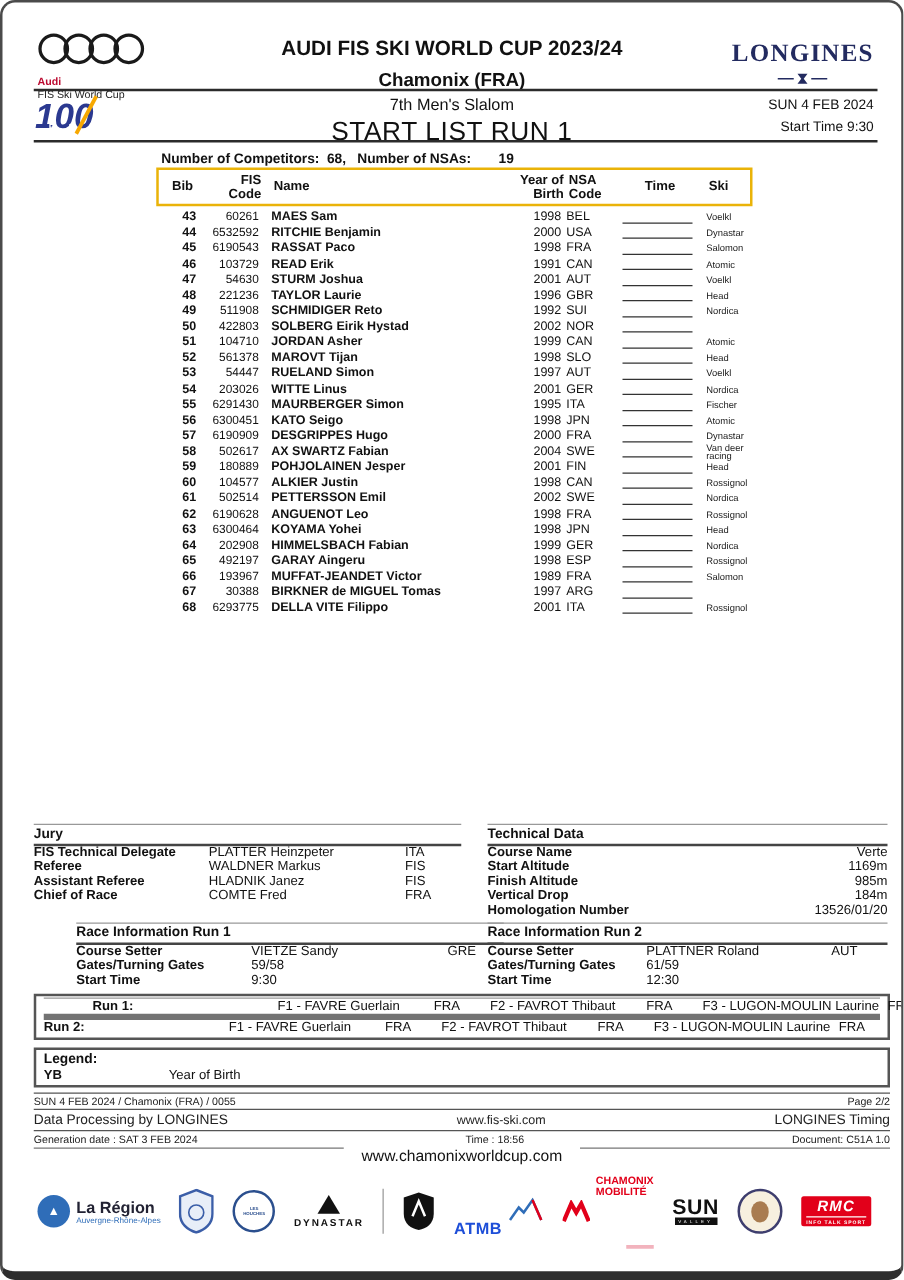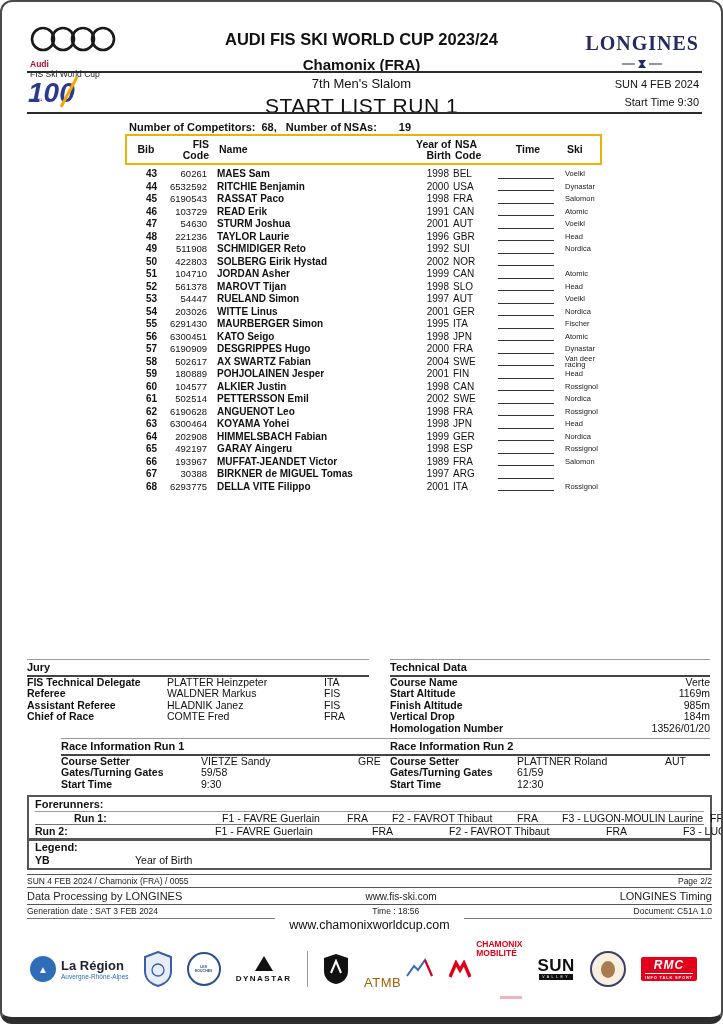--- a/index.html
+++ b/index.html
@@ -65,21 +65,21 @@
   .tech{left:388px;top:657px;width:320px;}
   .run1{left:30px;top:736px;width:342px;margin-left:29px;}
   .run2{left:388px;top:736px;width:320px;}
   
   .boxed{left:25px;width:685px;box-sizing:border-box;border:2px solid #555;padding:1px 6px 2px;}
   .forerunners{top:793px;}
   .legend{top:836px;}
   .box-title{font-size:11px;font-weight:bold;padding-bottom:1px;}
   .fr-row{display:grid;grid-template-columns:148px 125px 45px 125px 45px 148px 35px;font-size:10.5px;line-height:12px;}
   .fr-row.first{border-top:1px solid #999;padding-left:39px;}
-  .fr-row.mid{border-top:1px solid #737373;gap:32px;}
+  .fr-row.mid{border-top:5px solid #737373;}
   .fr-row .lab{font-weight:bold;}
   .legend-row{display:grid;grid-template-columns:100px 1fr;font-size:10.5px;line-height:12px;}
   .legend-row .lab{font-weight:bold;}
   
   .footer{left:25px;top:872px;width:685px;font-size:8.5px;color:#222;}
   .f-row{display:flex;justify-content:space-between;align-items:baseline;padding:1px 0;}
   .f-top{border-top:1.5px solid #555;}
   .f-mid{border-top:1.5px solid #555;border-bottom:1.5px solid #555;font-size:11px;padding:2px 0;}
   .f-mid .mid{font-size:10px;}
   .website-row{left:25px;top:916px;width:685px;display:flex;gap:14px;}
@@ -89,21 +89,21 @@
   .sponsors{left:28px;top:938px;width:667px;height:58px;display:flex;align-items:center;justify-content:space-between;}
   .logo{display:flex;align-items:center;gap:5px;}
   .lr-circle{width:26px;height:26px;border-radius:50%;background:#2f6db8;color:#fff;display:flex;align-items:center;justify-content:center;font-size:10px;}
   .lr-name{font-size:13px;font-weight:bold;color:#223;}
   .lr-sub{font-size:6.5px;color:#2f6db8;}
   .badge-houches{width:34px;height:34px;border-radius:50%;border:2.5px solid #2b4f8e;box-sizing:border-box;background:#fff;display:flex;align-items:center;justify-content:center;text-align:center;font-size:3.5px;color:#2b4f8e;font-weight:bold;line-height:4px;}
   .col{display:flex;flex-direction:column;align-items:center;}
   .dyn-tri{width:0;height:0;border-left:9px solid transparent;border-right:9px solid transparent;border-bottom:15px solid #111;}
   .dyn-name{font-size:8px;font-weight:bold;letter-spacing:1.5px;margin-top:3px;color:#111;}
   .vdiv{width:1.5px;height:36px;background:#999;}
-  .atmb-name{font-size:13px;font-weight:400;color:#a16207;letter-spacing:.5px;margin-top:26px;}
+  .atmb-name{font-size:13px;font-weight:700;color:#1d4ed8;letter-spacing:.5px;margin-top:26px;}
   .cm-text{color:#e2001a;font-weight:800;font-size:8.5px;line-height:9px;}
   .cm-sub{width:22px;height:3px;background:#f2b3bd;margin-top:2px;align-self:flex-end;}
   .sun-name{font-size:17px;font-weight:900;color:#111;letter-spacing:.5px;line-height:15px;}
   .sun-bar{background:#111;color:#fff;font-size:3.5px;letter-spacing:2.5px;padding:1px 3px;margin-top:1px;}
   .marmottes{width:36px;height:36px;border-radius:50%;border:2px solid #3e3e6e;box-sizing:border-box;background:#f7f0df;display:flex;align-items:center;justify-content:center;}
   .marmotte-body{width:14px;height:17px;border-radius:50%;background:#a97c50;}
   .rmc-box{background:#e2001a;color:#fff;text-align:center;border-radius:2px;padding:1px 4px;}
   .rmc-main{font-size:12px;font-weight:bold;font-style:italic;letter-spacing:1px;border-bottom:1px solid #fff;padding:0 2px 1px;}
   .rmc-sub{font-size:4px;letter-spacing:.8px;padding-top:1px;font-weight:bold;}
 </style>
@@ -599,21 +599,20 @@
 
       <div class="info-row g-run2">
         <div class="lab">Start Time</div>
         <div class="val">12:30</div>
         <div class="nsa"></div>
       </div>
 
   </div>
 
   <div class="abs boxed forerunners">
-    <div class="box-title">Forerunners:</div>
 
       <div class="fr-row first">
         <div class="lab">Run 1:</div>
         <div>F1 - FAVRE Guerlain</div>
         <div>FRA</div>
         <div>F2 - FAVROT Thibaut</div>
         <div>FRA</div>
         <div>F3 - LUGON-MOULIN Laurine</div>
         <div>FRA</div>
       </div>

